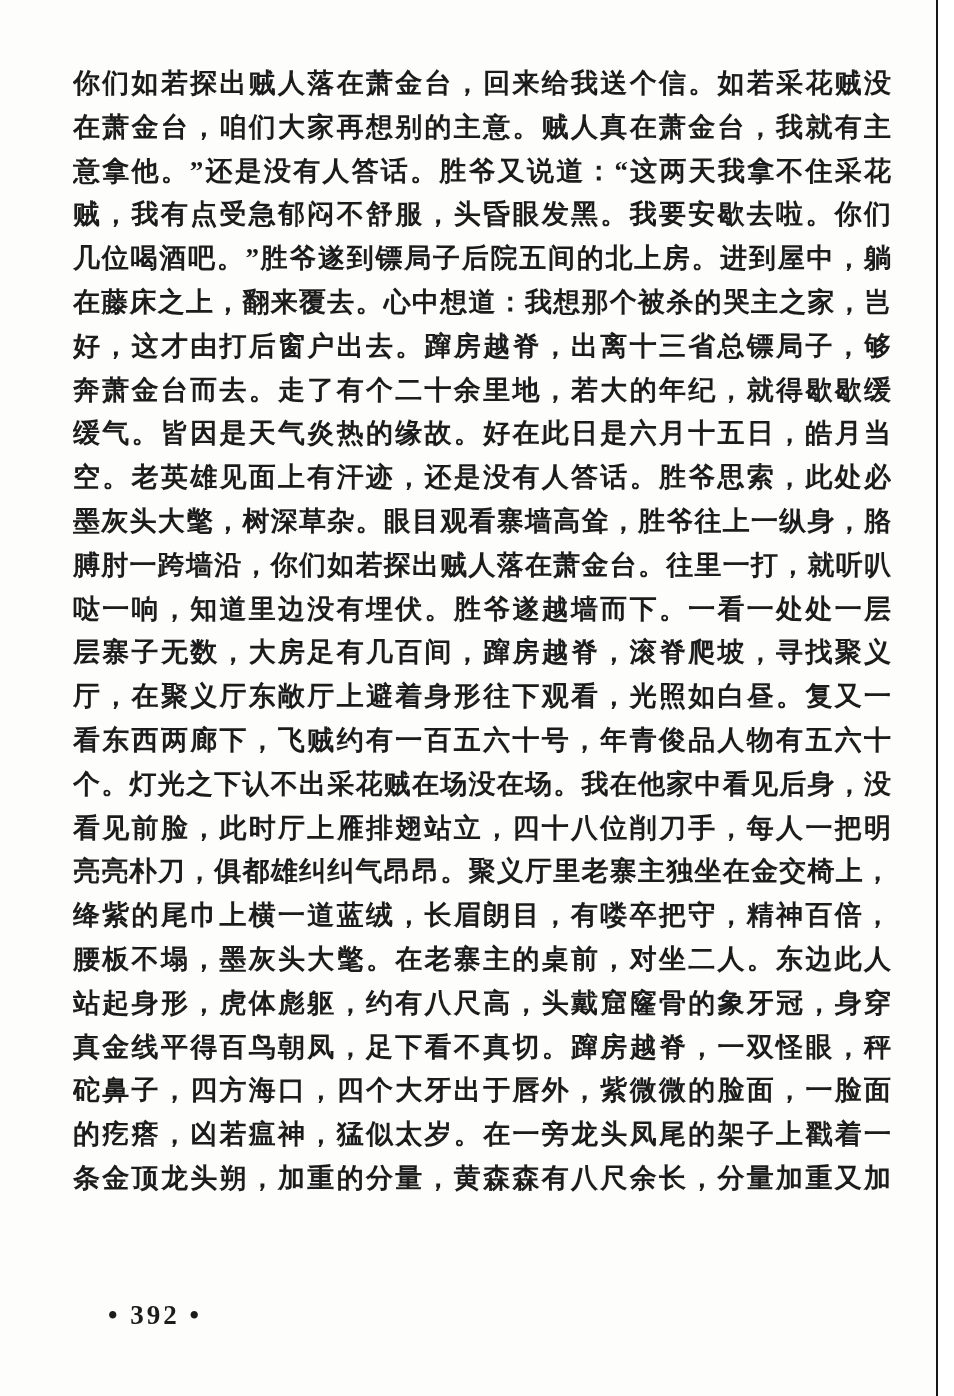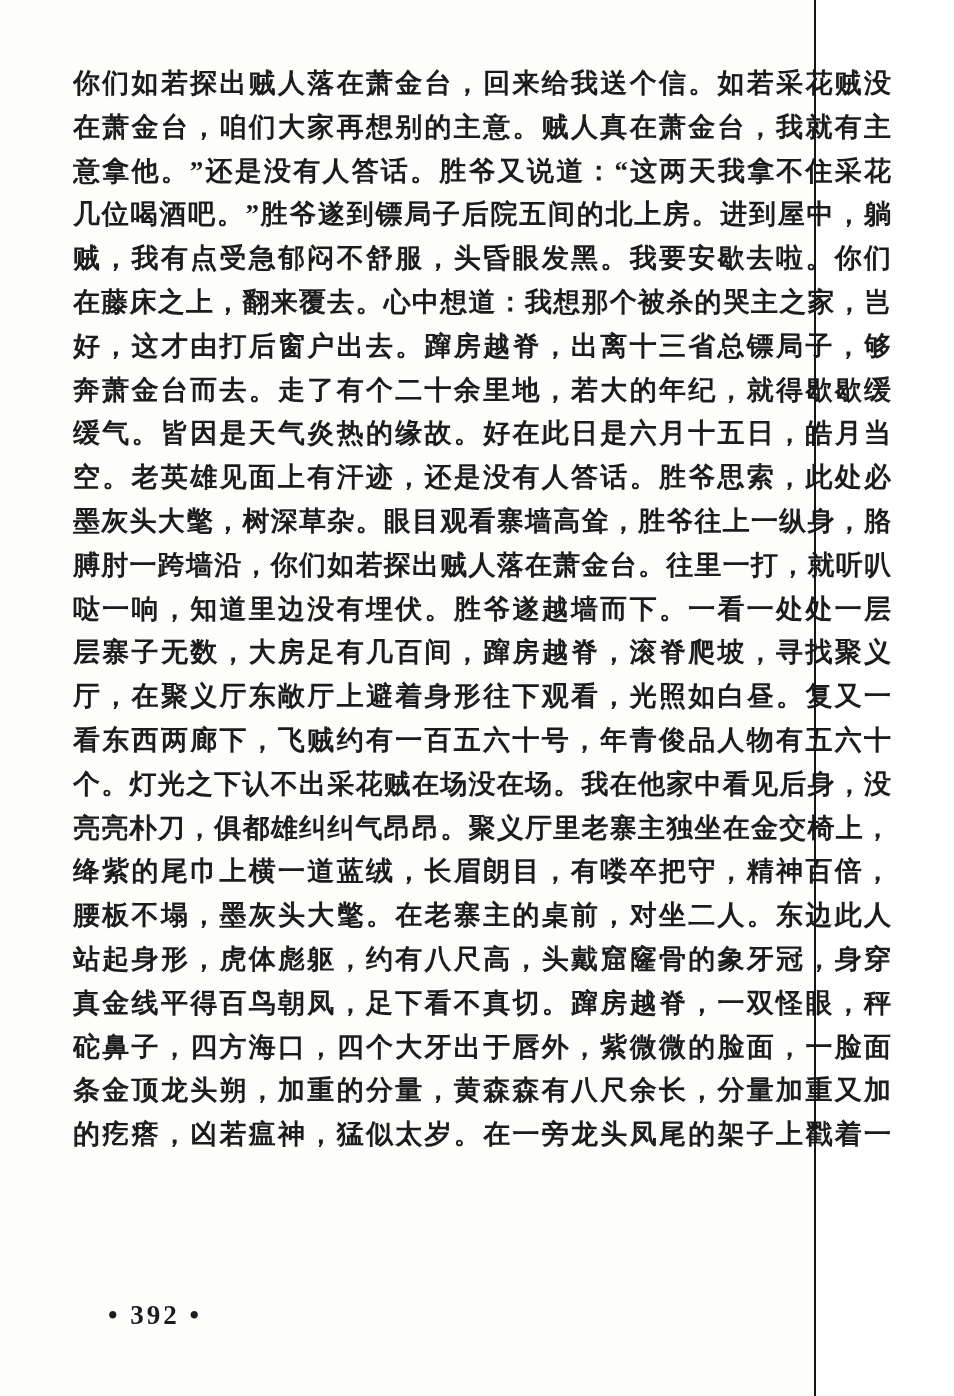--- a/index.html
+++ b/index.html
@@ -5,21 +5,21 @@
   html, body {
     margin: 0;
     padding: 0;
     width: 954px;
     height: 1396px;
     background: #ffffff;
     overflow: hidden;
   }
   .page {
     position: relative;
-    width: 816px;
+    width: 938px;
     height: 1396px;
     background: #fdfdfc;
     font-family: "Liberation Serif", "DejaVu Serif", serif;
   }
   .scan-edge-line {
     position: absolute;
     top: 0;
     right: 0;
     width: 2px;
     height: 1396px;
@@ -54,41 +54,42 @@
 </style>
 </head>
 <body>
 
 <div class="page">
 
   <div class="text-block">
     <div class="line">你们如若探出贼人落在萧金台，回来给我送个信。如若采花贼没</div>
     <div class="line">在萧金台，咱们大家再想别的主意。贼人真在萧金台，我就有主</div>
     <div class="line">意拿他。”还是没有人答话。胜爷又说道：“这两天我拿不住采花</div>
+    <div class="line">贼，我有点受急郁闷不舒服，头昏眼发黑。我要安歇去啦。你们</div>
     <div class="line">几位喝酒吧。”胜爷遂到镖局子后院五间的北上房。进到屋中，躺</div>
-    <div class="line">贼，我有点受急郁闷不舒服，头昏眼发黑。我要安歇去啦。你们</div>
     <div class="line">在藤床之上，翻来覆去。心中想道：我想那个被杀的哭主之家，岂</div>
     <div class="line">好，这才由打后窗户出去。蹿房越脊，出离十三省总镖局子，够</div>
     <div class="line">奔萧金台而去。走了有个二十余里地，若大的年纪，就得歇歇缓</div>
     <div class="line">缓气。皆因是天气炎热的缘故。好在此日是六月十五日，皓月当</div>
     <div class="line">空。老英雄见面上有汗迹，还是没有人答话。胜爷思索，此处必</div>
     <div class="line">墨灰头大氅，树深草杂。眼目观看寨墙高耸，胜爷往上一纵身，胳</div>
     <div class="line">膊肘一跨墙沿，你们如若探出贼人落在萧金台。往里一打，就听叭</div>
     <div class="line">哒一响，知道里边没有埋伏。胜爷遂越墙而下。一看一处处一层</div>
     <div class="line">层寨子无数，大房足有几百间，蹿房越脊，滚脊爬坡，寻找聚义</div>
     <div class="line">厅，在聚义厅东敞厅上避着身形往下观看，光照如白昼。复又一</div>
     <div class="line">看东西两廊下，飞贼约有一百五六十号，年青俊品人物有五六十</div>
     <div class="line">个。灯光之下认不出采花贼在场没在场。我在他家中看见后身，没</div>
+    <div class="line">看见前脸，此时厅上雁排翅站立，四十八位削刀手，每人一把明</div>
     <div class="line">亮亮朴刀，俱都雄纠纠气昂昂。聚义厅里老寨主独坐在金交椅上，</div>
     <div class="line">绛紫的尾巾上横一道蓝绒，长眉朗目，有喽卒把守，精神百倍，</div>
     <div class="line">腰板不塌，墨灰头大氅。在老寨主的桌前，对坐二人。东边此人</div>
     <div class="line">站起身形，虎体彪躯，约有八尺高，头戴窟窿骨的象牙冠，身穿</div>
     <div class="line">真金线平得百鸟朝凤，足下看不真切。蹿房越脊，一双怪眼，秤</div>
     <div class="line">砣鼻子，四方海口，四个大牙出于唇外，紫微微的脸面，一脸面</div>
+    <div class="line">的疙瘩，凶若瘟神，猛似太岁。在一旁龙头凤尾的架子上戳着一</div>
     <div class="line">条金顶龙头朔，加重的分量，黄森森有八尺余长，分量加重又加</div>
-    <div class="line">的疙瘩，凶若瘟神，猛似太岁。在一旁龙头凤尾的架子上戳着一</div>
   </div>
 
   <div class="footer">• 392 •</div>
 
   <div class="scan-edge-line"></div>
 
 </div>
 
 </body></html>

